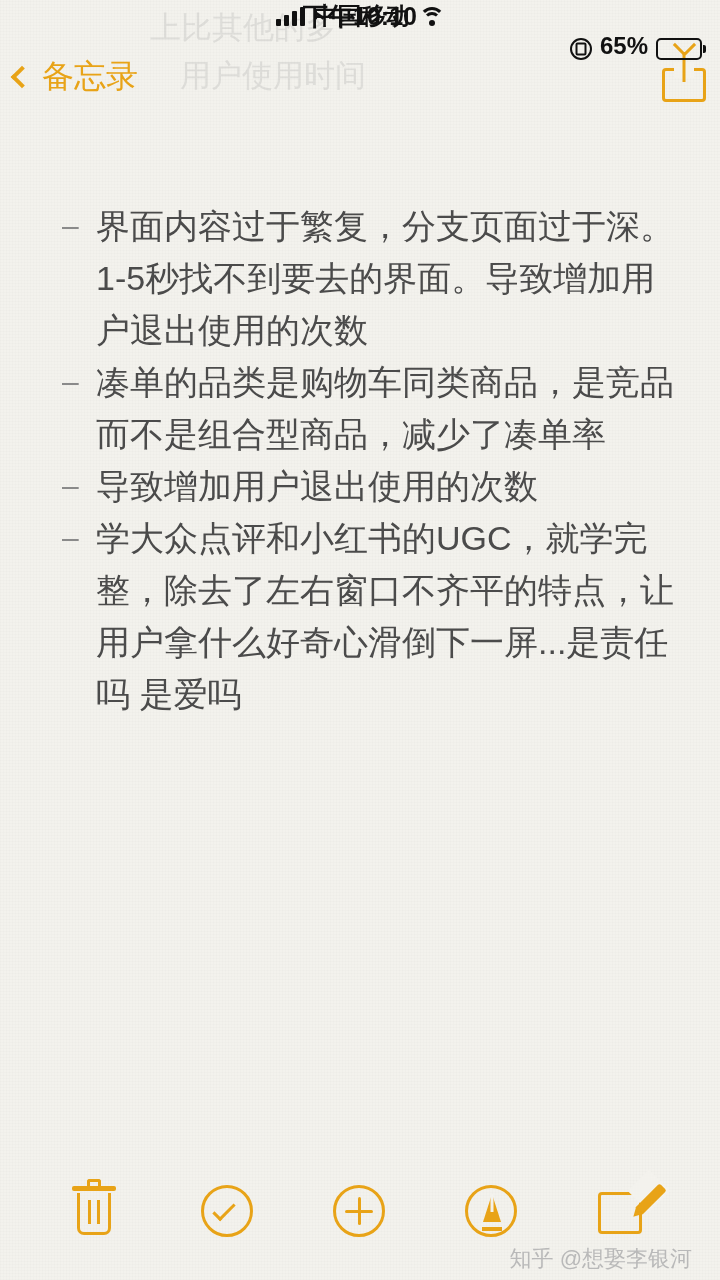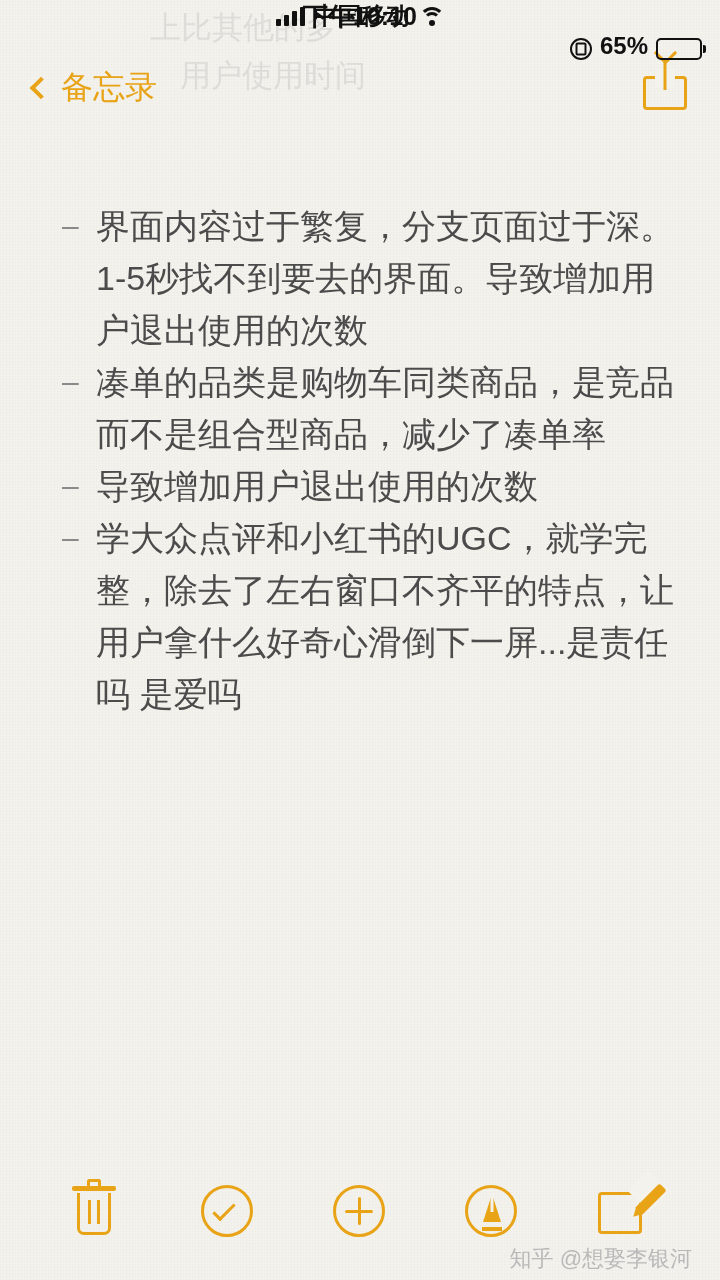--- a/index.html
+++ b/index.html
@@ -112,22 +112,22 @@
     pointer-events: none;
     white-space: nowrap;
   }
   .ghost-text div:nth-child(2) { margin-left: 30px; }
 
   
   .nav-bar {
     position: relative;
     height: 66px;
     display: flex;
-    align-items: flex-end;
-    padding: 0 33px;
+    align-items: center;
+    padding: 0 14px;
     z-index: 4;
   }
   .back-btn {
     display: flex;
     align-items: center;
     gap: 10px;
     color: #e8a317;
   }
   .chevron-left {
     width: 16px; height: 16px;

